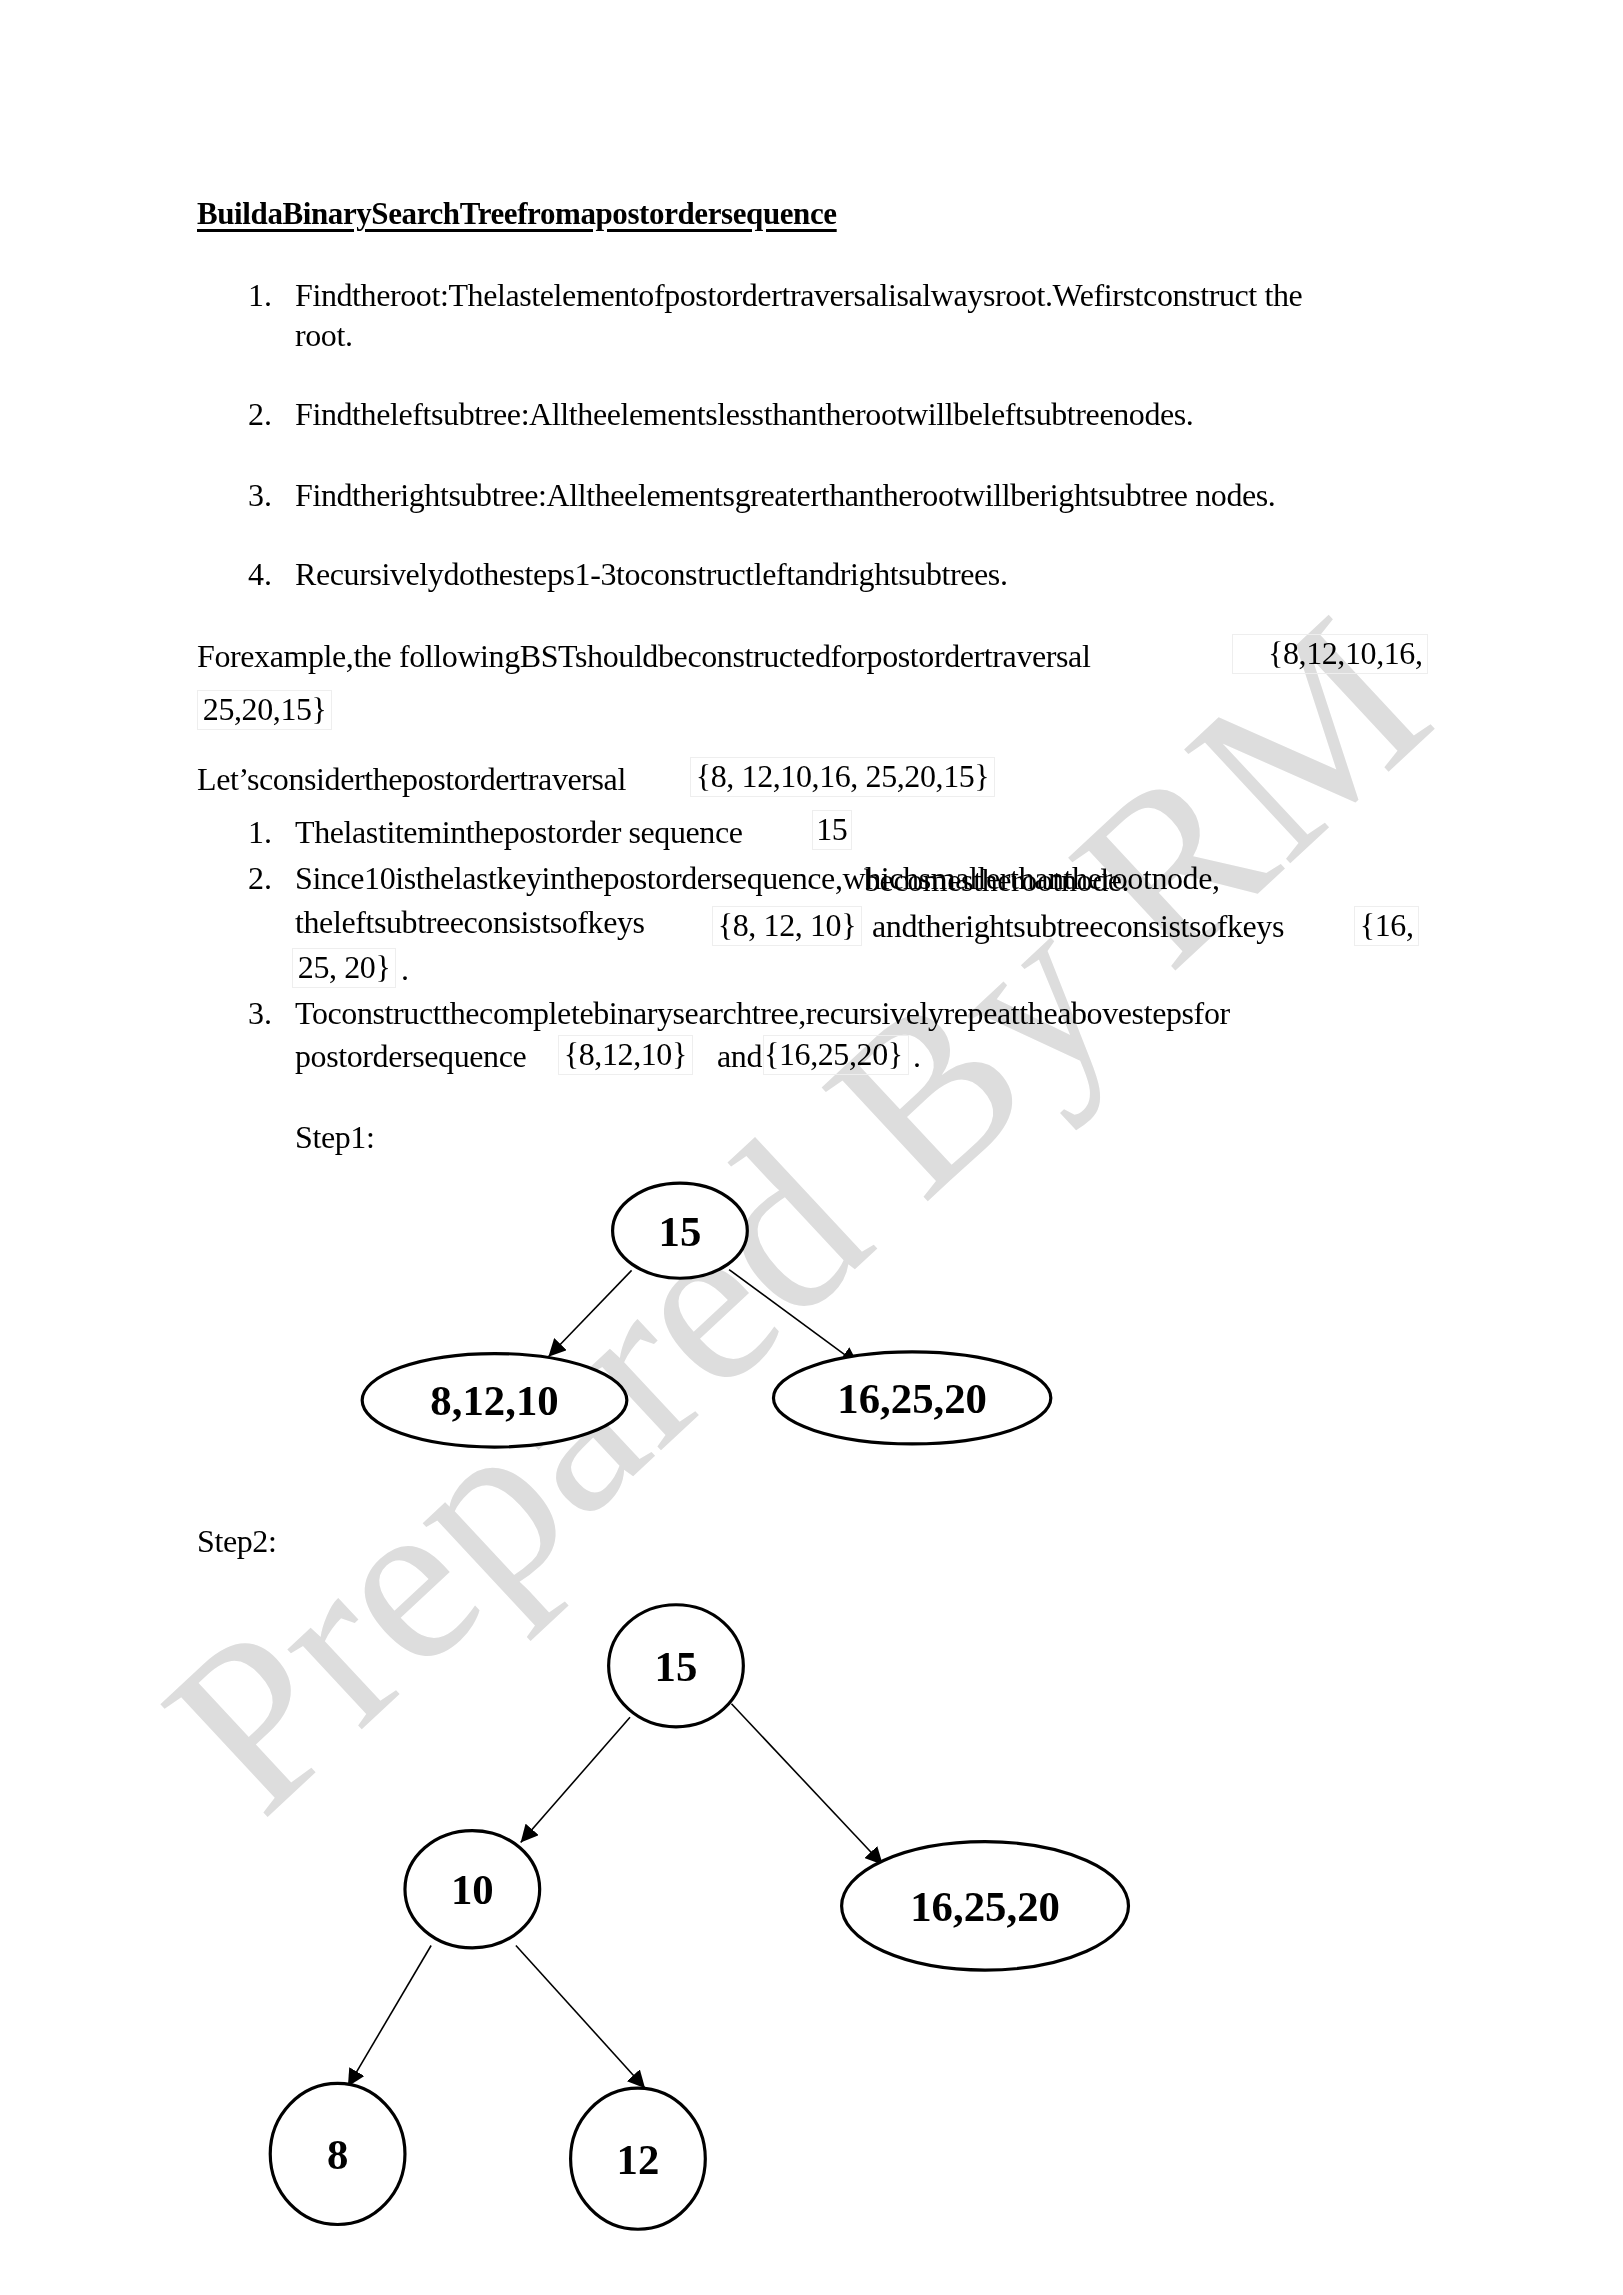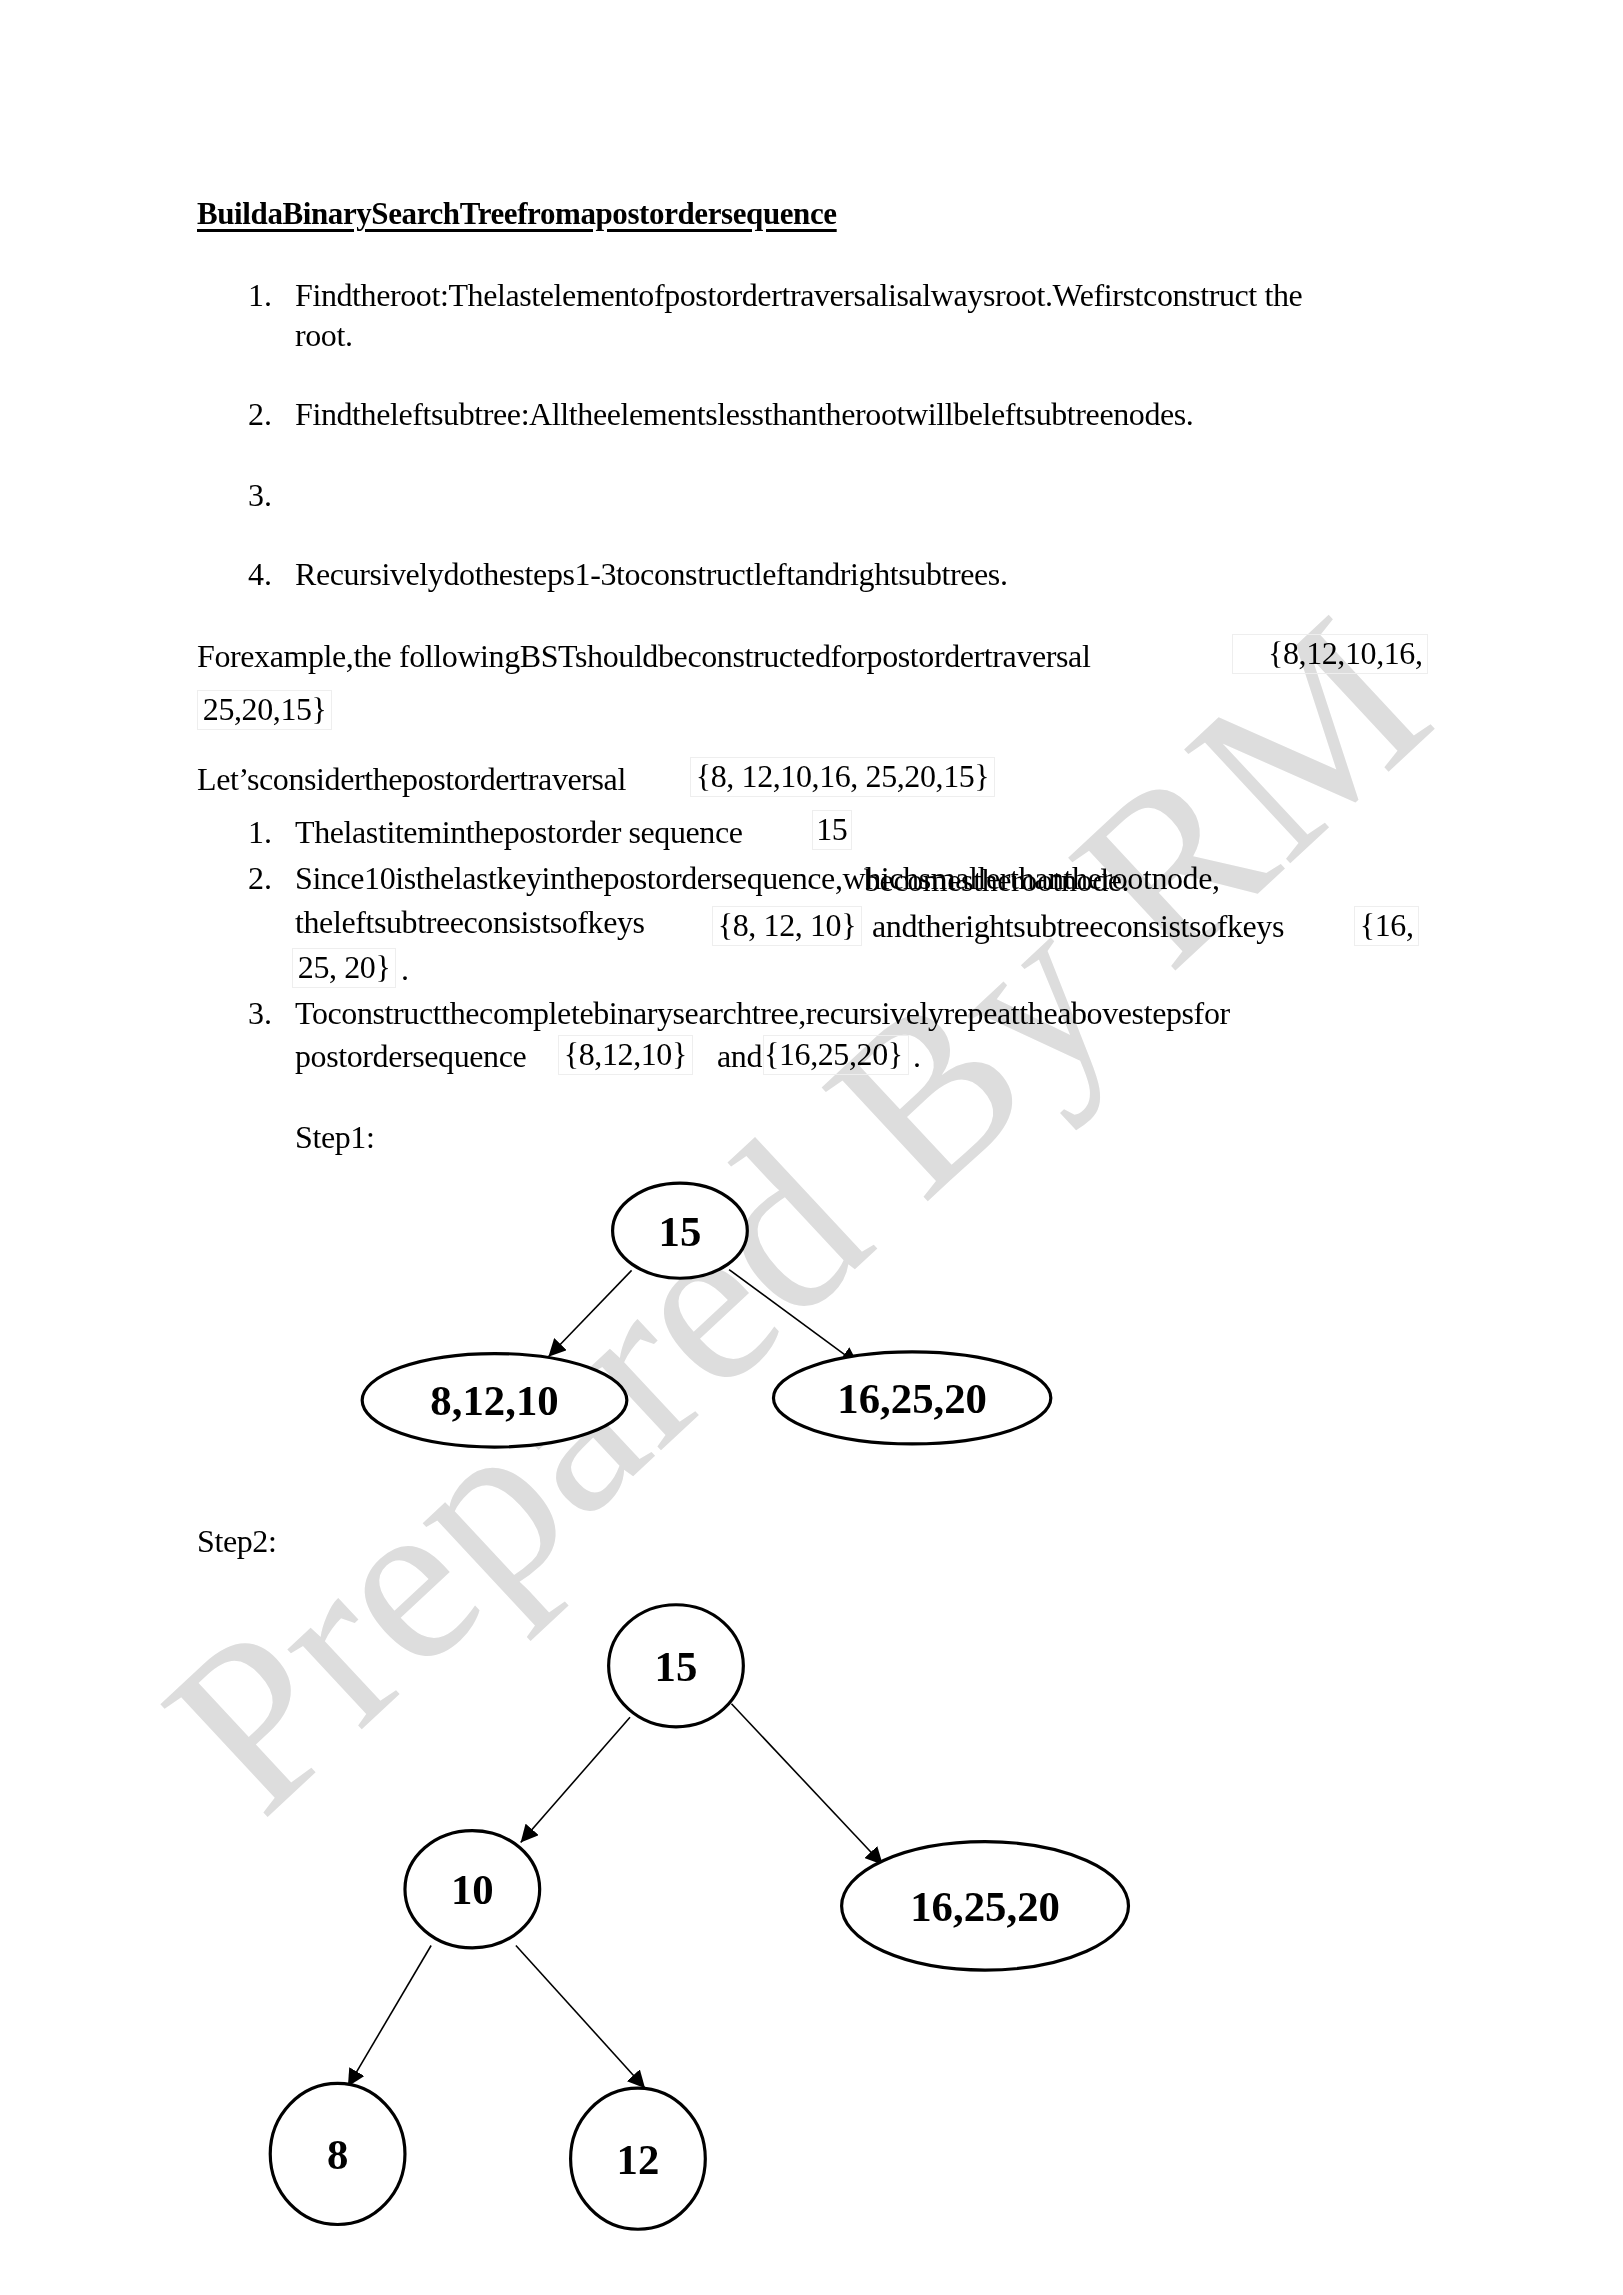--- a/index.html
+++ b/index.html
@@ -28,20 +28,21 @@
     <div class="t heading" style="left:197px; top:198px;">BuildaBinarySearchTreefromapostordersequence</div>
 
     <div class="num" style="left:248px; top:279px;">1.</div>
     <div class="t" style="left:295px; top:279px;">Findtheroot:Thelastelementofpostordertraversalisalwaysroot.Wefirstconstruct the</div>
     <div class="t" style="left:295px; top:319px;">root.</div>
 
     <div class="num" style="left:248px; top:398px;">2.</div>
     <div class="t" style="left:295px; top:398px;">Findtheleftsubtree:Alltheelementslessthantherootwillbeleftsubtreenodes.</div>
 
     <div class="num" style="left:248px; top:479px;">3.</div>
+    <div class="t" style="left:295px; top:479px;">Findtherightsubtree:Alltheelementsgreaterthantherootwillberightsubtree nodes.</div>
 
     <div class="num" style="left:248px; top:558px;">4.</div>
     <div class="t" style="left:295px; top:558px;">Recursivelydothesteps1-3toconstructleftandrightsubtrees.</div>
 
     <div class="t" style="left:197px; top:640px;">Forexample,the followingBSTshouldbeconstructedforpostordertraversal</div>
     <div class="t box" style="left:1232px; top:634px;padding-left:35px;">{8,12,10,16,</div>
     <div class="t box" style="left:197px; top:690px;">25,20,15}</div>
 
     <div class="t" style="left:197px; top:763px;">Let’sconsiderthepostordertraversal</div>
     <div class="t box" style="left:690px; top:757px;">{8, 12,10,16, 25,20,15}</div>

